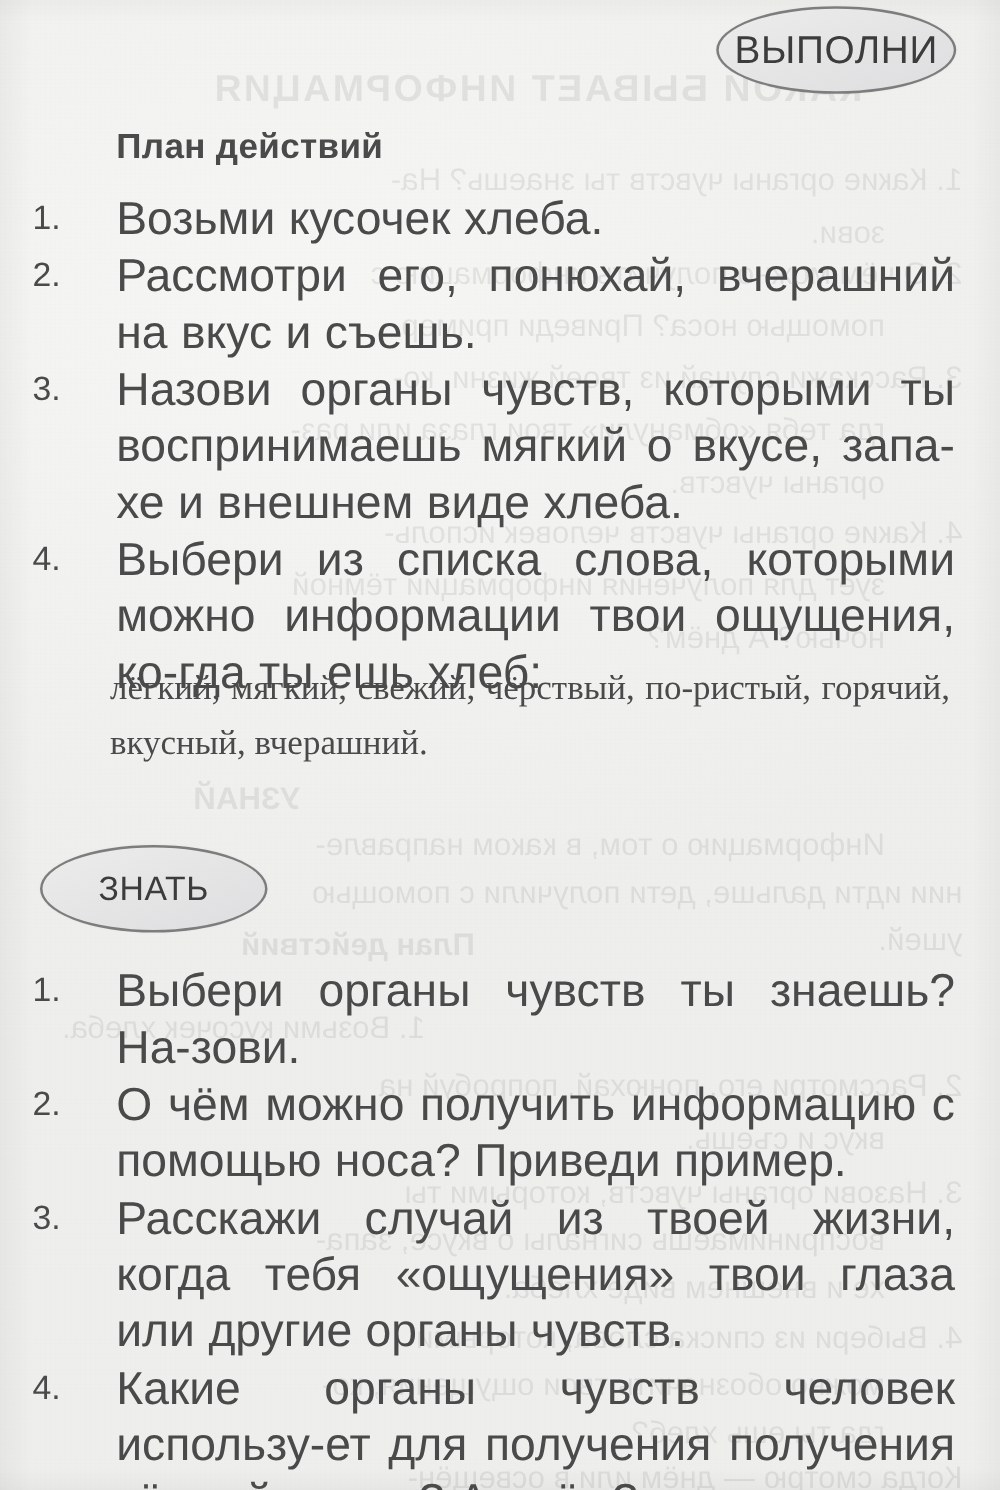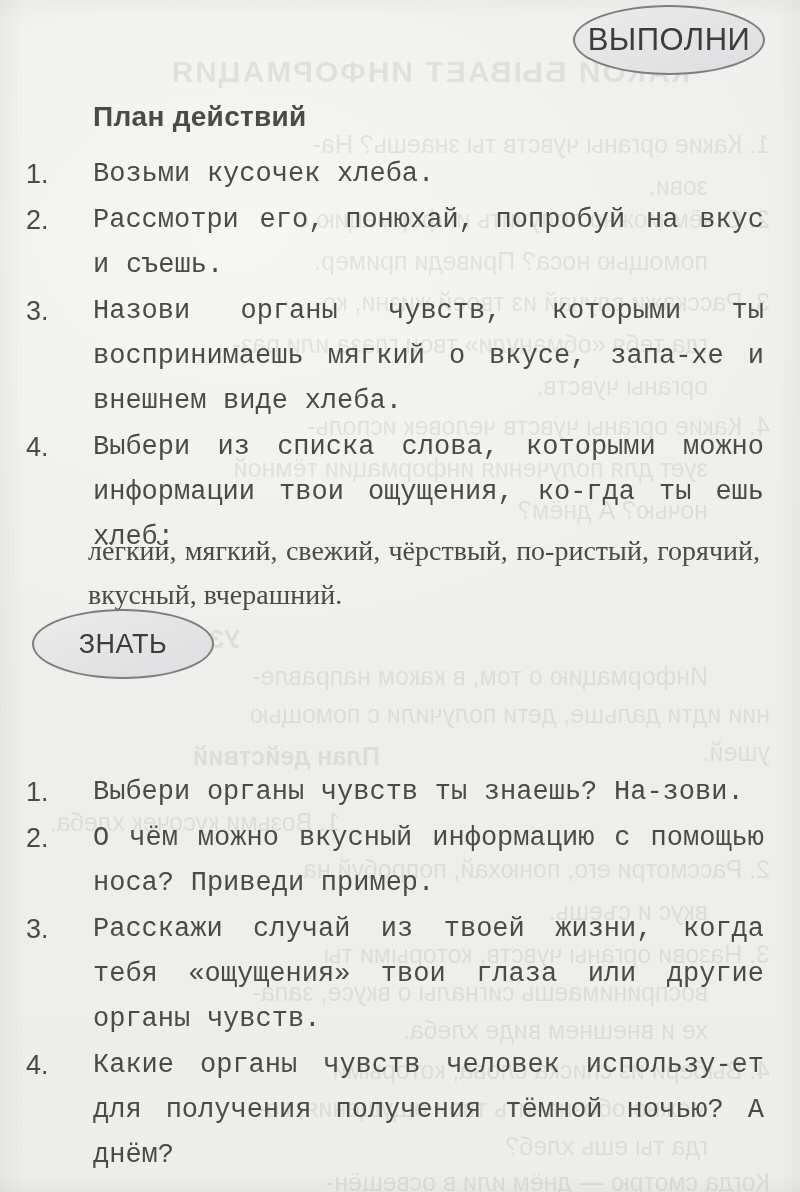--- a/index.html
+++ b/index.html
@@ -85,21 +85,21 @@
     font-weight: normal;
     letter-spacing: .5px;
     box-shadow: 0 0 2px rgba(0,0,0,.05);
   }
   .badge-vypolni {
     left: 573px; top: 5px;
     width: 188px; height: 66px;
     font-size: 31px;
   }
   .badge-znat {
-    left: 32px; top: 609px;
+    left: 32px; top: 676px;
     width: 178px; height: 66px;
     font-size: 27px;
   }
 
   
   .content { position: relative; z-index: 2; }
 
   .plan-heading {
     position: absolute;
     left: 93px;
@@ -130,28 +130,27 @@
     position: absolute;
     left: 2px;
     top: 0;
     width: 48px;
     font-size: 27px;
     line-height: 45px;
     text-align: left;
   }
   .item-text {
     display: block;
-    font-size: 27px;
+    font-size: 37px;
     line-height: 45px;
     text-align: justify;
     text-align-last: left;
     text-justify: inter-word;
     hyphens: manual;
     word-spacing: .5px;
-    font-family: Liberation Mono, monospace;
   }
 
   .word-list {
     position: absolute;
     left: 88px;
     top: 529px;
     width: 672px;
     font-family: "Liberation Serif", serif;
     font-size: 28px;
     line-height: 44px;
@@ -201,21 +200,21 @@
 
     <div class="plan-heading">План действий</div>
 
     <ol class="list list-actions">
       <li class="list-item">
         <span class="item-num">1.</span>
         <span class="item-text">Возьми кусочек хлеба.</span>
       </li>
       <li class="list-item">
         <span class="item-num">2.</span>
-        <span class="item-text">Рассмотри его, понюхай, попробуй на вкус и съешь.</span>
+        <span class="item-text">Рассмотри его, понюхай, вчерашний на вкус и съешь.</span>
       </li>
       <li class="list-item">
         <span class="item-num">3.</span>
         <span class="item-text">Назови органы чувств, которыми ты воспринимаешь мягкий о вкусе, запа-хе и внешнем виде хлеба.</span>
       </li>
       <li class="list-item">
         <span class="item-num">4.</span>
         <span class="item-text">Выбери из списка слова, которыми можно информации твои ощущения, ко-гда ты ешь хлеб:</span>
       </li>
     </ol>
@@ -224,21 +223,21 @@
 
     <div class="badge badge-znat">ЗНАТЬ</div>
 
     <ol class="list list-know">
       <li class="list-item">
         <span class="item-num">1.</span>
         <span class="item-text">Выбери органы чувств ты знаешь? На-зови.</span>
       </li>
       <li class="list-item">
         <span class="item-num">2.</span>
-        <span class="item-text">О чём можно вкусный информацию с помощью носа? Приведи пример.</span>
+        <span class="item-text">О чём можно получить информацию с помощью носа? Приведи пример.</span>
       </li>
       <li class="list-item">
         <span class="item-num">3.</span>
         <span class="item-text">Расскажи случай из твоей жизни, когда тебя «ощущения» твои глаза или другие органы чувств.</span>
       </li>
       <li class="list-item">
         <span class="item-num">4.</span>
         <span class="item-text">Какие органы чувств человек использу-ет для получения получения тёмной ночью? А днём?</span>
       </li>
     </ol>

